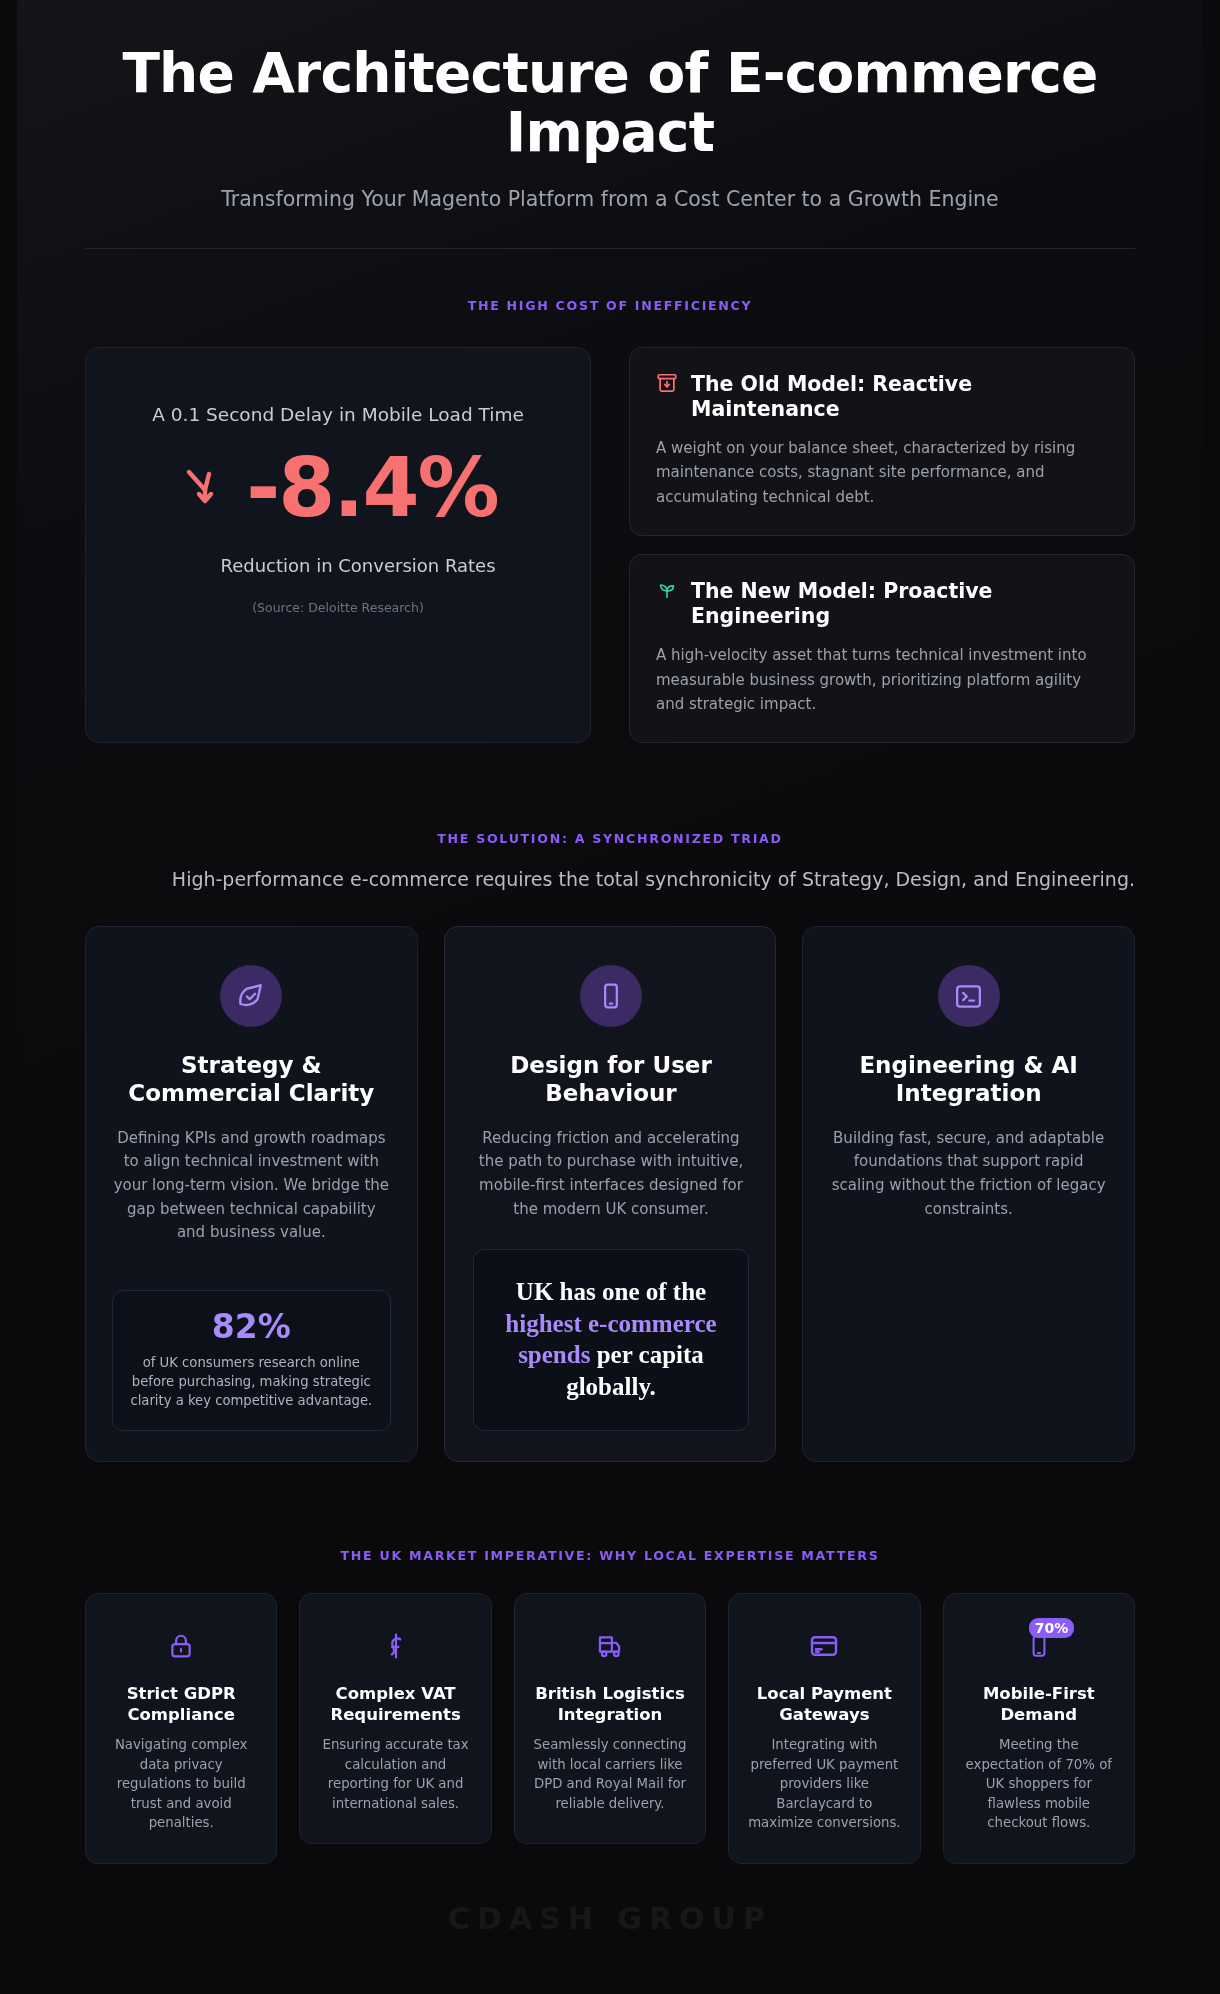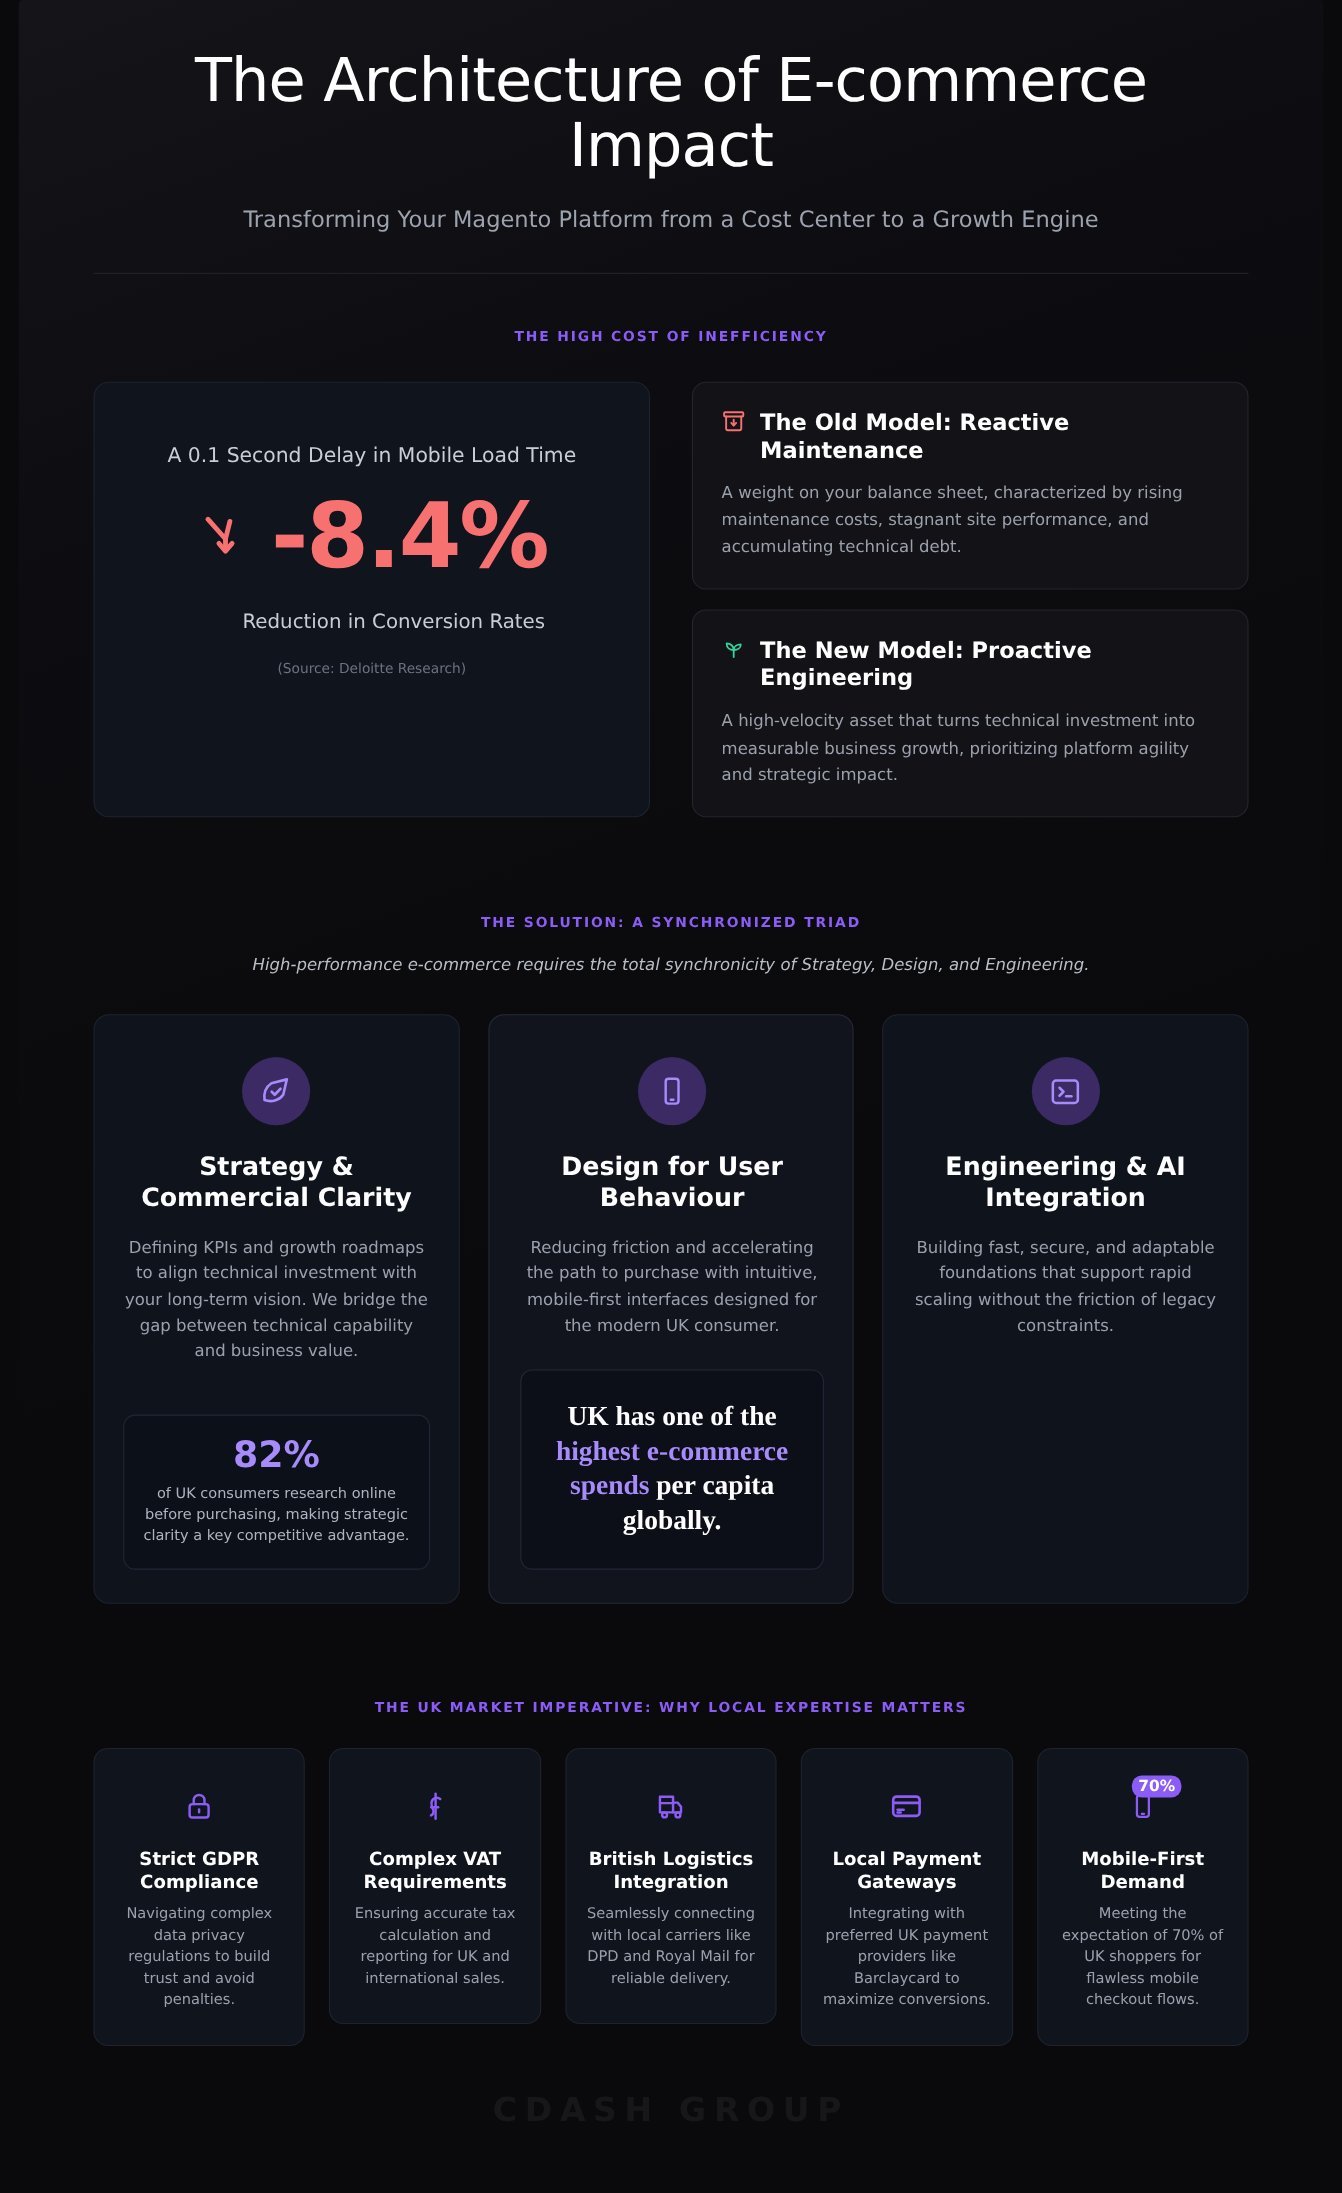--- a/index.html
+++ b/index.html
@@ -15,38 +15,37 @@
     background:linear-gradient(160deg,#151419 0%,#0d0c10 22%,#0a0a0c 55%,#0a0a0c 100%);
     border-radius:4px;
     padding:0 68px;
     position:relative;
     overflow:hidden;
   }
 
   
   .hero { padding-top:44px; text-align:center; }
   .hero h1 {
-    font-size:55px; line-height:1.08; font-weight:normal;
+    font-size:55px; line-height:1.08; font-weight:bold;
     color:#ffffff; letter-spacing:-0.8px;
     max-width:1000px; margin:0 auto;
   }
   .hero .sub {
     margin-top:24px; font-size:20.5px; color:#9ca3af; font-weight:400;
   }
   .rule { height:1px; background:#232329; margin-top:37px; }
 
   
   .kicker {
     text-align:center; font-size:12.6px; font-weight:bold;
     letter-spacing:1.7px; color:#8b5cf6; text-transform:uppercase;
   }
   .lede {
-    text-align:center; font-size:15px; color:#b9bec7;
+    text-align:right; font-size:19px; color:#b9bec7;
     margin-top:22px;
-    font-style:italic;
   }
 
   
   .sec1 { margin-top:49px; }
   .sec1-grid {
     margin-top:34px;
     display:grid; grid-template-columns:1fr 1fr; gap:38px;
   }
   .statcard {
     background:#10141d;

